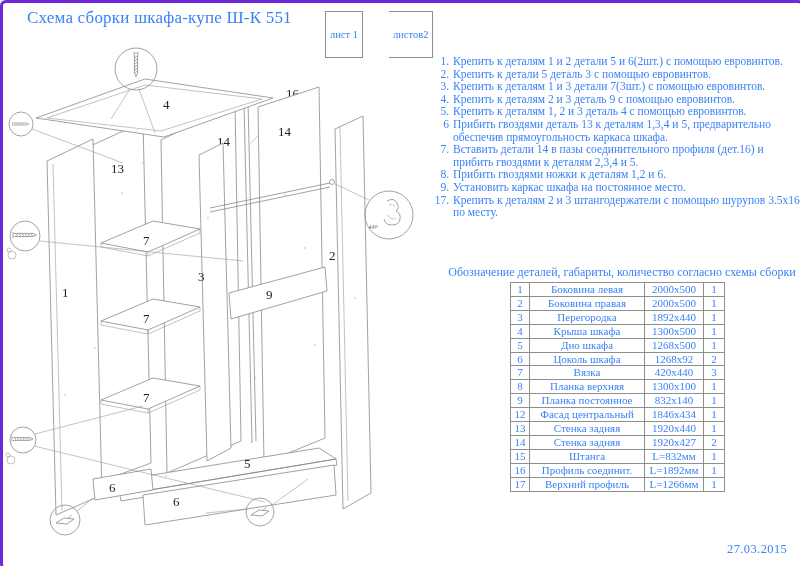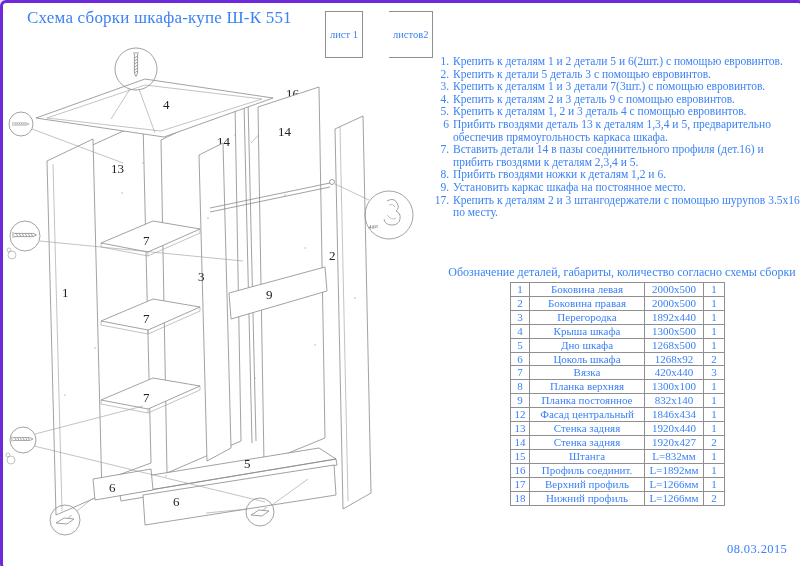--- a/index.html
+++ b/index.html
@@ -200,30 +200,24 @@
           <td class="c-qty">1</td>
         </tr>
 
         <tr>
           <td class="c-num">17</td>
           <td class="c-name">Верхний профиль</td>
           <td class="c-size">L=1266мм</td>
           <td class="c-qty">1</td>
         </tr>
 
-        <tr>
-          <td class="c-num">18</td>
-          <td class="c-name">Нижний профиль</td>
-          <td class="c-size">L=1266мм</td>
-          <td class="c-qty">2</td>
-        </tr>
       </tbody>
   </table>
 
-  <div class="date">08.03.2015</div>
+  <div class="date">27.03.2015</div>
 
   <svg class="diagram" width="430" height="520" viewBox="0 0 430 520" xmlns="http://www.w3.org/2000/svg">
     <defs>
       <pattern id="hatch" width="5" height="5" patternUnits="userSpaceOnUse" patternTransform="rotate(45)">
         <line x1="0" y1="0" x2="0" y2="5" stroke="#7c7c7c" stroke-width="1"></line>
       </pattern>
       <g id="screw">
         <line x1="1" y1="-3" x2="1" y2="3"></line>
         <line x1="2" y1="-1.6" x2="21" y2="-1.6"></line>
         <line x1="2" y1="1.6" x2="21" y2="1.6"></line>

